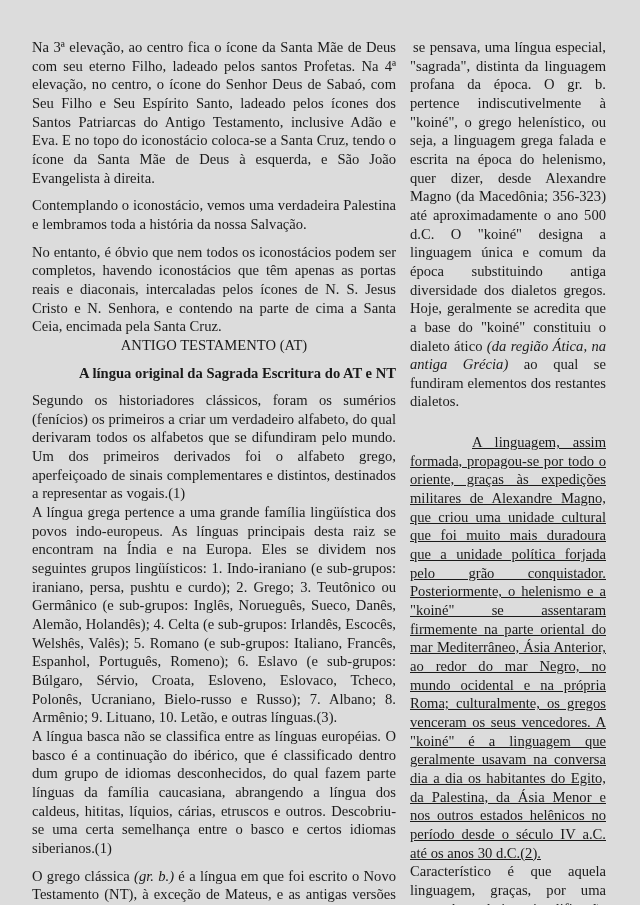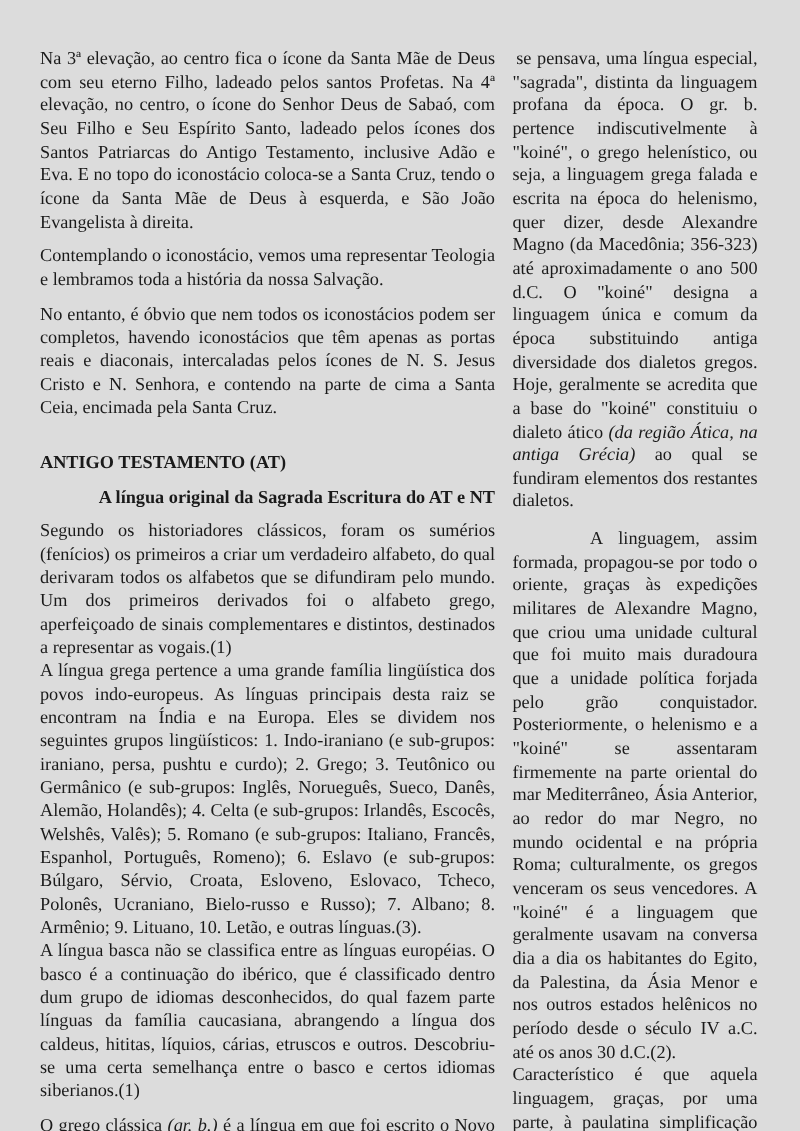--- a/index.html
+++ b/index.html
@@ -14,33 +14,33 @@
   .col-left {
     position: absolute; left: 32px; top: 34px; width: 364px;
     font-size: 14.6px; line-height: 18.65px; text-align: justify;
   }
   .col-right {
     position: absolute; left: 410px; top: 34px; width: 196px;
     font-size: 14.6px; line-height: 18.65px; text-align: justify;
   }
   p { margin: 0; }
   .gap { margin-top: 9px; }
-  .h-section { text-align: left; font-weight: bold; margin-top: 25px; }
+  .h-section { text-align: center; font-weight: normal; margin-top: 0; }
   .h-sub { text-align: right; font-weight: bold; margin-top: 9px; margin-bottom: 9px; }
-  .indent { text-indent: 62px; margin-top: 11px; }
+  .indent { text-indent: 62px; margin-top: 22px; text-decoration: underline; }
   .first-right { text-indent: 3px; }
   em { font-style: italic; }
 </style>
 </head>
 <body>
 
 <div class="page">
   <div class="col-left">
     <p>Na 3ª elevação, ao centro fica o ícone da Santa Mãe de Deus com seu eterno Filho, ladeado pelos santos Profetas. Na 4ª elevação, no centro, o ícone do Senhor Deus de Sabaó, com Seu Filho e Seu Espírito Santo, ladeado pelos ícones dos Santos Patriarcas do Antigo Testamento, inclusive Adão e Eva. E no topo do iconostácio coloca-se a Santa Cruz, tendo o ícone da Santa Mãe de Deus à esquerda, e São João Evangelista à direita.</p>
-    <p class="gap">Contemplando o iconostácio, vemos uma representar Teologia e lembramos toda a história da nossa Salvação.</p>
+    <p class="gap">Contemplando o iconostácio, vemos uma verdadeira Palestina e lembramos toda a história da nossa Salvação.</p>
     <p class="gap">No entanto, é óbvio que nem todos os iconostácios podem ser completos, havendo iconostácios que têm apenas as portas reais e diaconais, intercaladas pelos ícones de N. S. Jesus Cristo e N. Senhora, e contendo na parte de cima a Santa Ceia, encimada pela Santa Cruz.</p>
     <p class="h-section">ANTIGO  TESTAMENTO (AT)</p>
     <p class="h-sub">A língua original da Sagrada Escritura do AT e NT</p>
     <p>Segundo os historiadores clássicos, foram os sumérios (fenícios) os primeiros a criar um verdadeiro alfabeto, do qual derivaram todos os alfabetos que se difundiram pelo mundo. Um dos primeiros derivados foi o alfabeto grego, aperfeiçoado de sinais complementares e distintos, destinados a representar as vogais.(1)</p>
     <p>A língua grega pertence a uma grande família lingüística dos povos indo-europeus. As línguas principais desta raiz se encontram na Índia e na Europa. Eles se dividem nos seguintes grupos lingüísticos: 1. Indo-iraniano (e sub-grupos: iraniano, persa, pushtu e curdo); 2. Grego; 3. Teutônico ou Germânico (e sub-grupos: Inglês, Norueguês, Sueco, Danês, Alemão, Holandês); 4. Celta (e sub-grupos: Irlandês, Escocês, Welshês, Valês); 5. Romano (e sub-grupos: Italiano, Francês, Espanhol, Português, Romeno); 6. Eslavo (e sub-grupos: Búlgaro, Sérvio, Croata, Esloveno, Eslovaco, Tcheco, Polonês, Ucraniano, Bielo-russo e Russo); 7. Albano; 8. Armênio; 9. Lituano, 10. Letão, e outras línguas.(3).</p>
     <p>A língua basca não se classifica entre as línguas européias. O basco é a continuação do ibérico, que é classificado dentro dum grupo de idiomas desconhecidos, do qual fazem parte línguas da família caucasiana, abrangendo a língua dos caldeus, hititas, líquios, cárias, etruscos e outros. Descobriu-se uma certa semelhança entre o basco e certos idiomas siberianos.(1)</p>
     <p class="gap"><span>O grego clássica </span><em>(gr. b.)</em><span> é a língua em que foi escrito o Novo Testamento (NT), à exceção de Mateus, e as antigas versões (traduções) do AT pelos setenta tradutores hebraicos (LXX – Septuaginta) em Alexandria. O gr. b. não é, como antigamente às vezes</span></p>
   </div>
 
   <div class="col-right">

